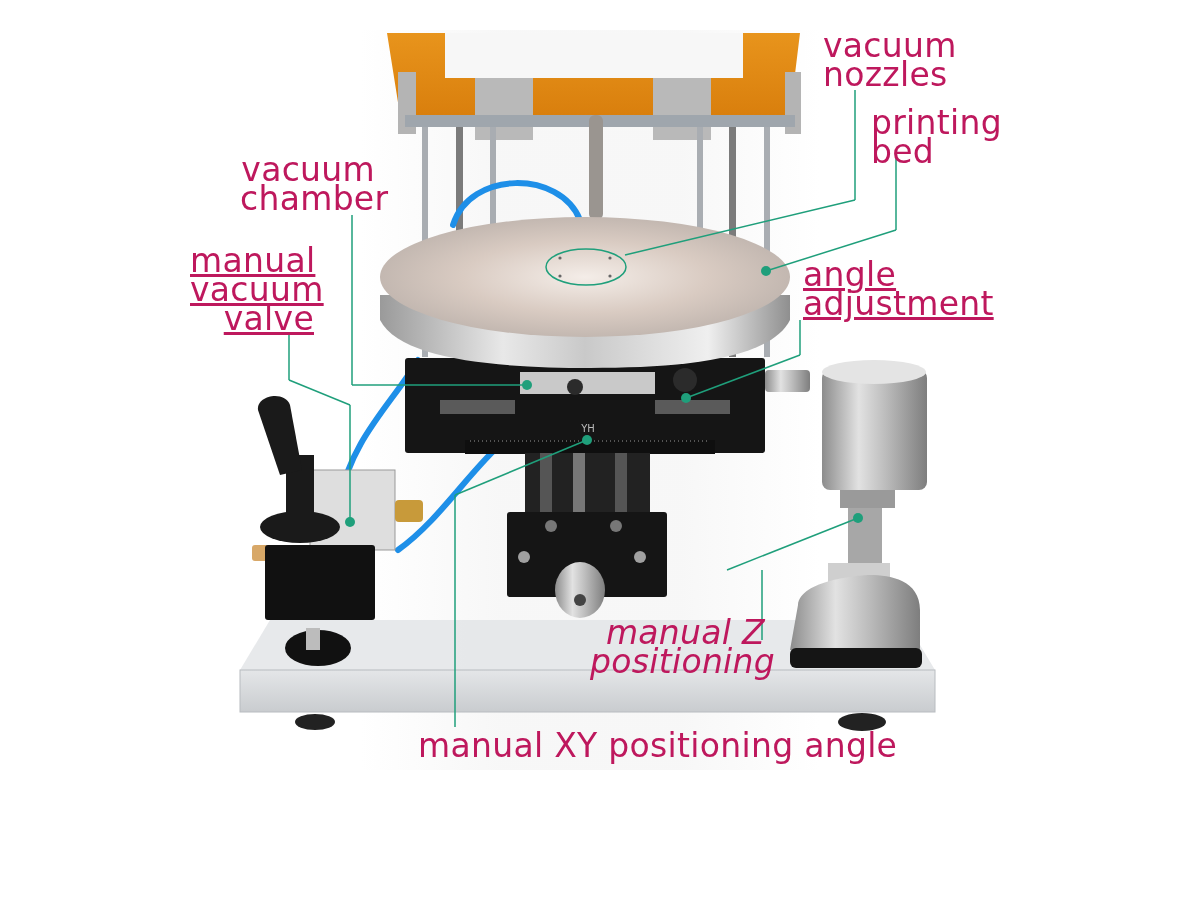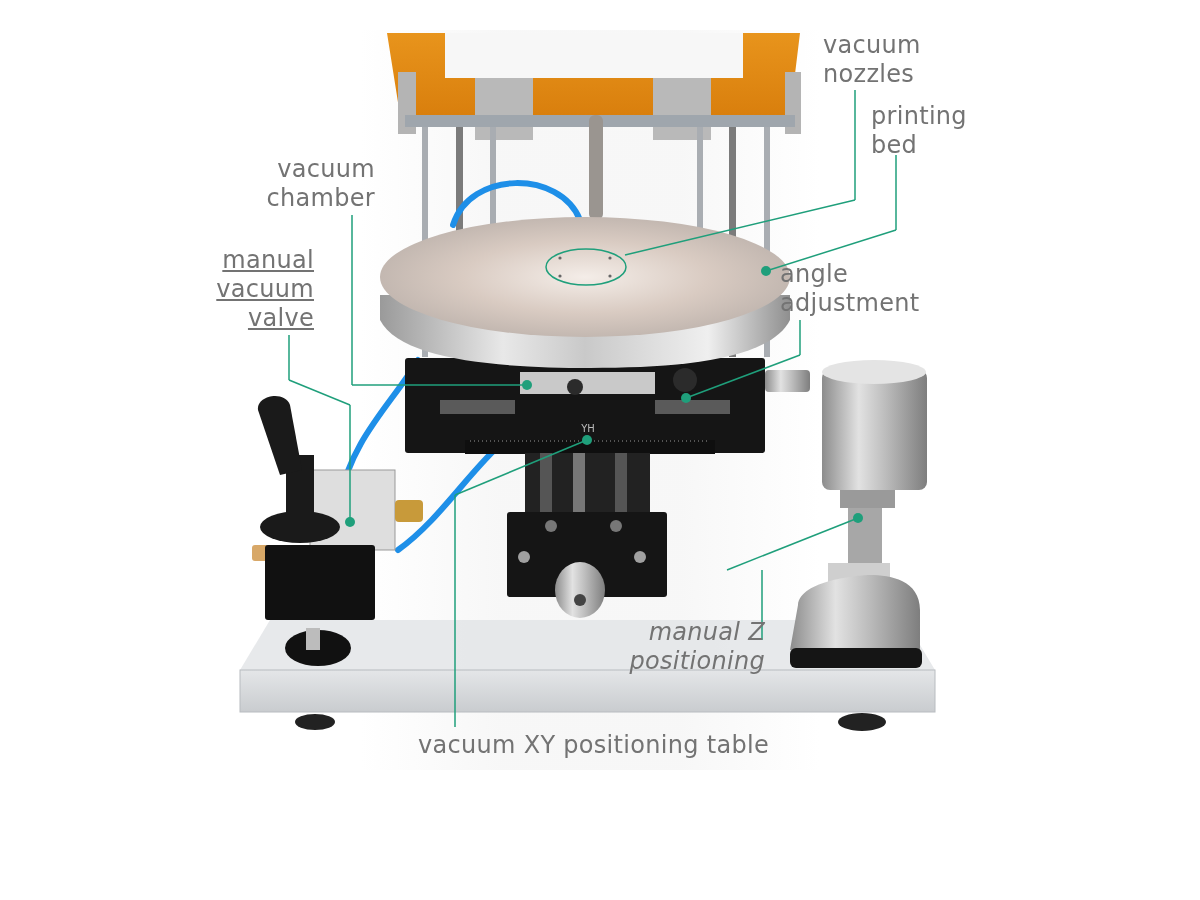--- a/index.html
+++ b/index.html
@@ -1,19 +1,19 @@
 <!DOCTYPE html>
 <html><head>
   <meta charset="utf-8">
   <style>
     html, body { margin: 0; padding: 0; }
     body { width: 1200px; height: 900px; background: #ffffff; overflow: hidden; position: relative;
       font-family: "DejaVu Sans", sans-serif; }
     #scene { position: absolute; left: 0; top: 0; width: 1200px; height: 900px; }
-    .label { position: absolute; color: #737373; font-size: 24px; line-height: 29px; letter-spacing: 0.3px; white-space: pre; }
+    .label { position: absolute; color: #be185d; font-size: 33px; line-height: 29px; letter-spacing: 0.3px; white-space: pre; }
     .label.right { text-align: right; }
     .label.left { text-align: left; }
   </style>
 </head>
 <body>
 
 <svg id="scene" viewBox="0 0 1200 900" xmlns="http://www.w3.org/2000/svg">
   <defs>
     <linearGradient id="bgGrad" x1="0" y1="0" x2="1" y2="0">
       <stop offset="0" stop-color="#ffffff"></stop>
@@ -165,24 +165,24 @@
     <circle cx="527" cy="385" r="5"></circle>
     <circle cx="350" cy="522" r="5"></circle>
     <circle cx="686" cy="398" r="5"></circle>
     <circle cx="587" cy="440" r="5"></circle>
     <circle cx="858" cy="518" r="5"></circle>
   </g>
 </svg>
 
 <div class="label left" style="left:823px; top:31px;">vacuum
 nozzles</div>
-<div class="label left" style="left:871px; top:102px;">printing
+<div class="label left" style="left:871px; top:108px;">printing
 bed</div>
 <div class="label right" style="left:240px; top:155px; width:135px;">vacuum
 chamber</div>
 <div class="label right" style="left:190px; top:246px; width:124px;text-decoration:underline;">manual
 vacuum
 valve</div>
-<div class="label left" style="left:780px; top:260px;">angle
+<div class="label left" style="left:803px; top:260px;text-decoration:underline;">angle
 adjustment</div>
 <div class="label right" style="left:590px; top:618px; width:175px;font-style:italic;">manual Z
 positioning</div>
-<div class="label left" style="left:418px; top:731px;">vacuum XY positioning table</div>
+<div class="label left" style="left:418px; top:731px;">manual XY positioning angle</div>
 
 </body></html>

